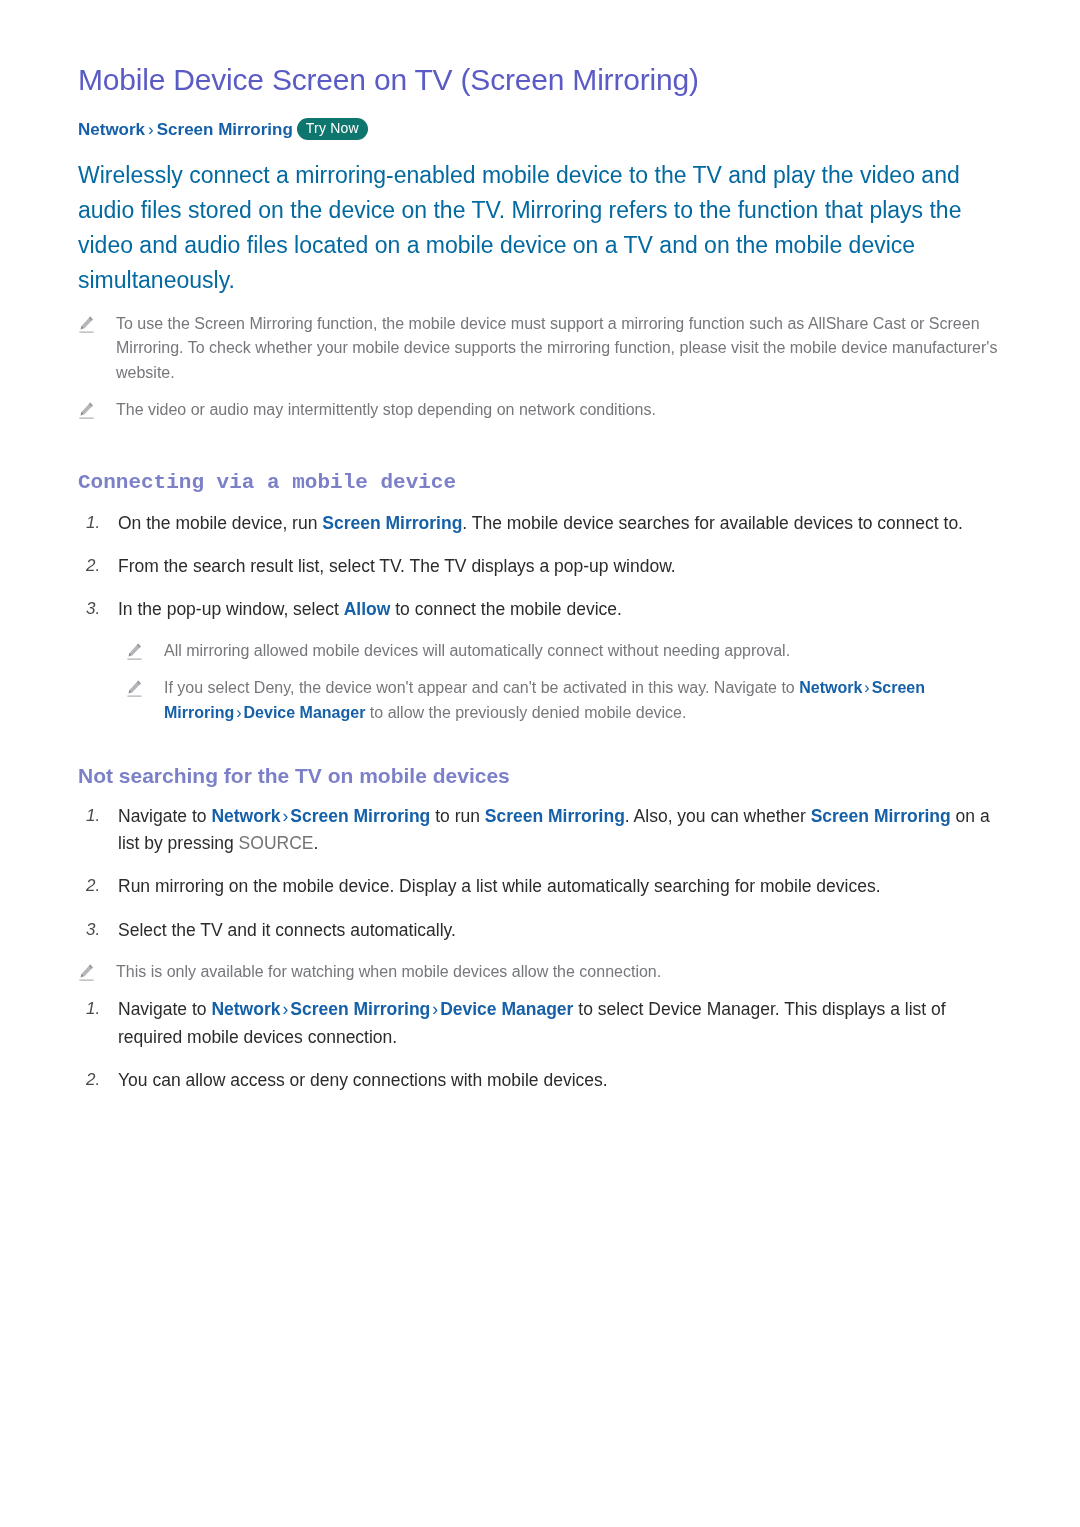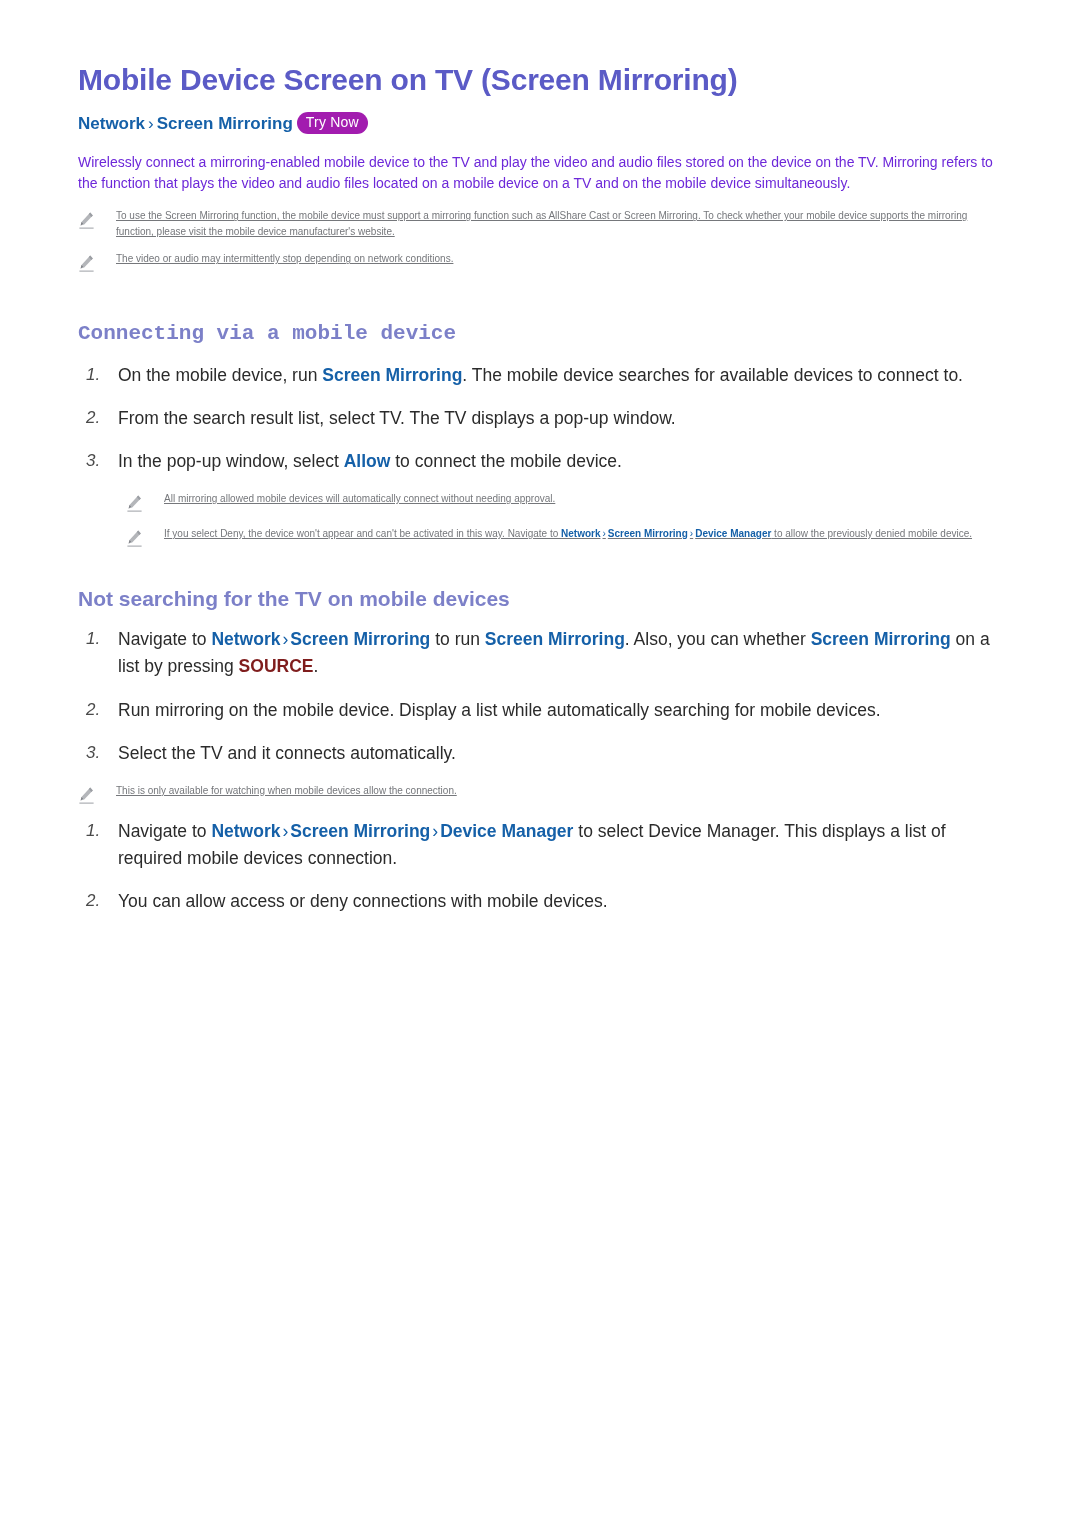--- a/index.html
+++ b/index.html
@@ -24,60 +24,60 @@
   .content {
     position: absolute;
     left: 78px;
     top: 62px;
     width: 924px;
   }
 
   
   .doc-title {
     font-size: 30px;
-    font-weight: bold;
+    font-weight: normal;
     color: #5b5bc6;
     letter-spacing: -0.2px;
     line-height: 1.2;
-    margin: 0 0 14px 0;
+    margin: 0 0 20px 0;
   }
 
   
   .breadcrumb {
     font-size: 17px;
     font-weight: bold;
     color: #1560a8;
     margin: 0 0 16px 0;
     line-height: 1.4;
     display: block;
   }
   .breadcrumb .sep {
     font-weight: normal;
     color: #1560a8;
     padding: 0 3px;
   }
   .try-now {
     display: inline-block;
-    background: #a21caf;
+    background: #0f766e;
     color: #ffffff;
     font-size: 14px;
     font-weight: normal;
     border-radius: 11px;
     padding: 1px 9px 2px 9px;
     line-height: 1.35;
     vertical-align: 2px;
     margin-left: 4px;
     letter-spacing: 0.2px;
   }
 
   
   .body-para {
-    font-size: 14px;
+    font-size: 23px;
     line-height: 1.52;
-    color: #6d28d9;
+    color: #0369a1;
     margin: 0 0 14px 0;
     max-width: 920px;
   }
 
   
   .note {
     display: flex;
     align-items: flex-start;
     margin: 12px 0 12px 0;
   }
@@ -85,25 +85,24 @@
   .note.indent-2 { margin-left: 48px; }
   .note-icon {
     flex: 0 0 auto;
     width: 17px;
     height: 20px;
     margin-right: 21px;
     margin-top: 3px;
   }
   .note-icon svg { display: block; }
   .note-text {
-    font-size: 10px;
+    font-size: 16px;
     line-height: 1.55;
     color: #75777b;
     flex: 1 1 auto;
-    text-decoration: underline;
   }
   .note.indent-2 .note-text { max-width: 845px; }
 
   
   .section-heading {
     font-size: 21px;
     font-weight: bold;
     color: #7c80c8;
     margin: 36px 0 14px 0;
     line-height: 1.3;
@@ -140,22 +139,22 @@
   .kw {
     color: #1560a8;
     font-weight: bold;
   }
   .kw-sep {
     color: #1560a8;
     font-weight: normal;
     padding: 0 2px;
   }
   .kw-src {
-    color: #7f1d1d;
-    font-weight: bold;
+    color: #737373;
+    font-weight: normal;
   }
   .note-text .kw { color: #1560a8; }
   .note-text .kw-sep { color: #1560a8; }
 </style>
 </head>
 <body>
 
 <div class="page">
   <div class="content">
 

